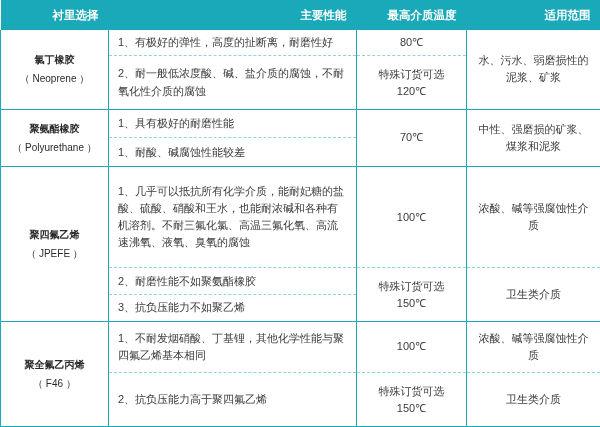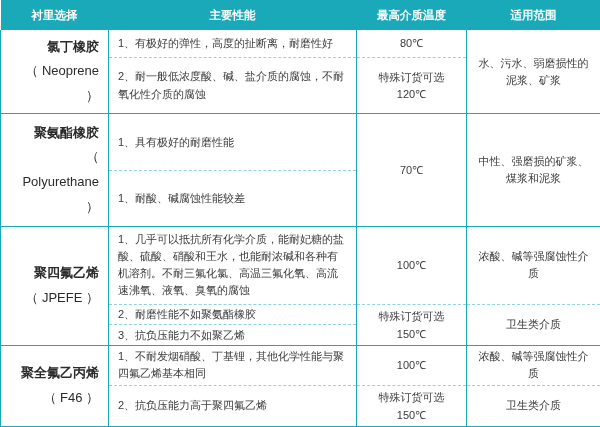--- a/index.html
+++ b/index.html
@@ -24,49 +24,49 @@
   #spec-table col.c3 { width: 110px; }
   #spec-table col.c4 { width: 134px; }
 
   thead th {
     background: #1aa9b8;
     color: #ffffff;
     font-size: 11.5px;
     font-weight: bold;
     height: 30px;
     padding: 0 10px;
-    text-align: center;
+    text-align: right;
     vertical-align: middle;
     border: none;
   }
   thead th.center-h {
-    text-align: center;
+    text-align: right;
   }
 
   tbody td {
     font-size: 11px;
     color: #3b3b3b;
     vertical-align: middle;
     border-right: 1px solid #1aa9b8;
     border-bottom: 1px solid #1aa9b8;
     padding: 0 9px;
     line-height: 1.55;
   }
   tbody td.first {
     border-left: 1px solid #1aa9b8;
   }
   tbody tr.last td {
     border-bottom: 1px solid #1aa9b8;
   }
 
   td.mat {
-    text-align: right;
+    text-align: center;
     font-weight: bold;
     color: #2b2b2b;
-    font-size: 13px;
+    font-size: 10px;
     line-height: 1.9;
   }
   td.mat .en {
     display: block;
     font-weight: normal;
   }
   td.prop {
     text-align: left;
   }
   td.temp {

